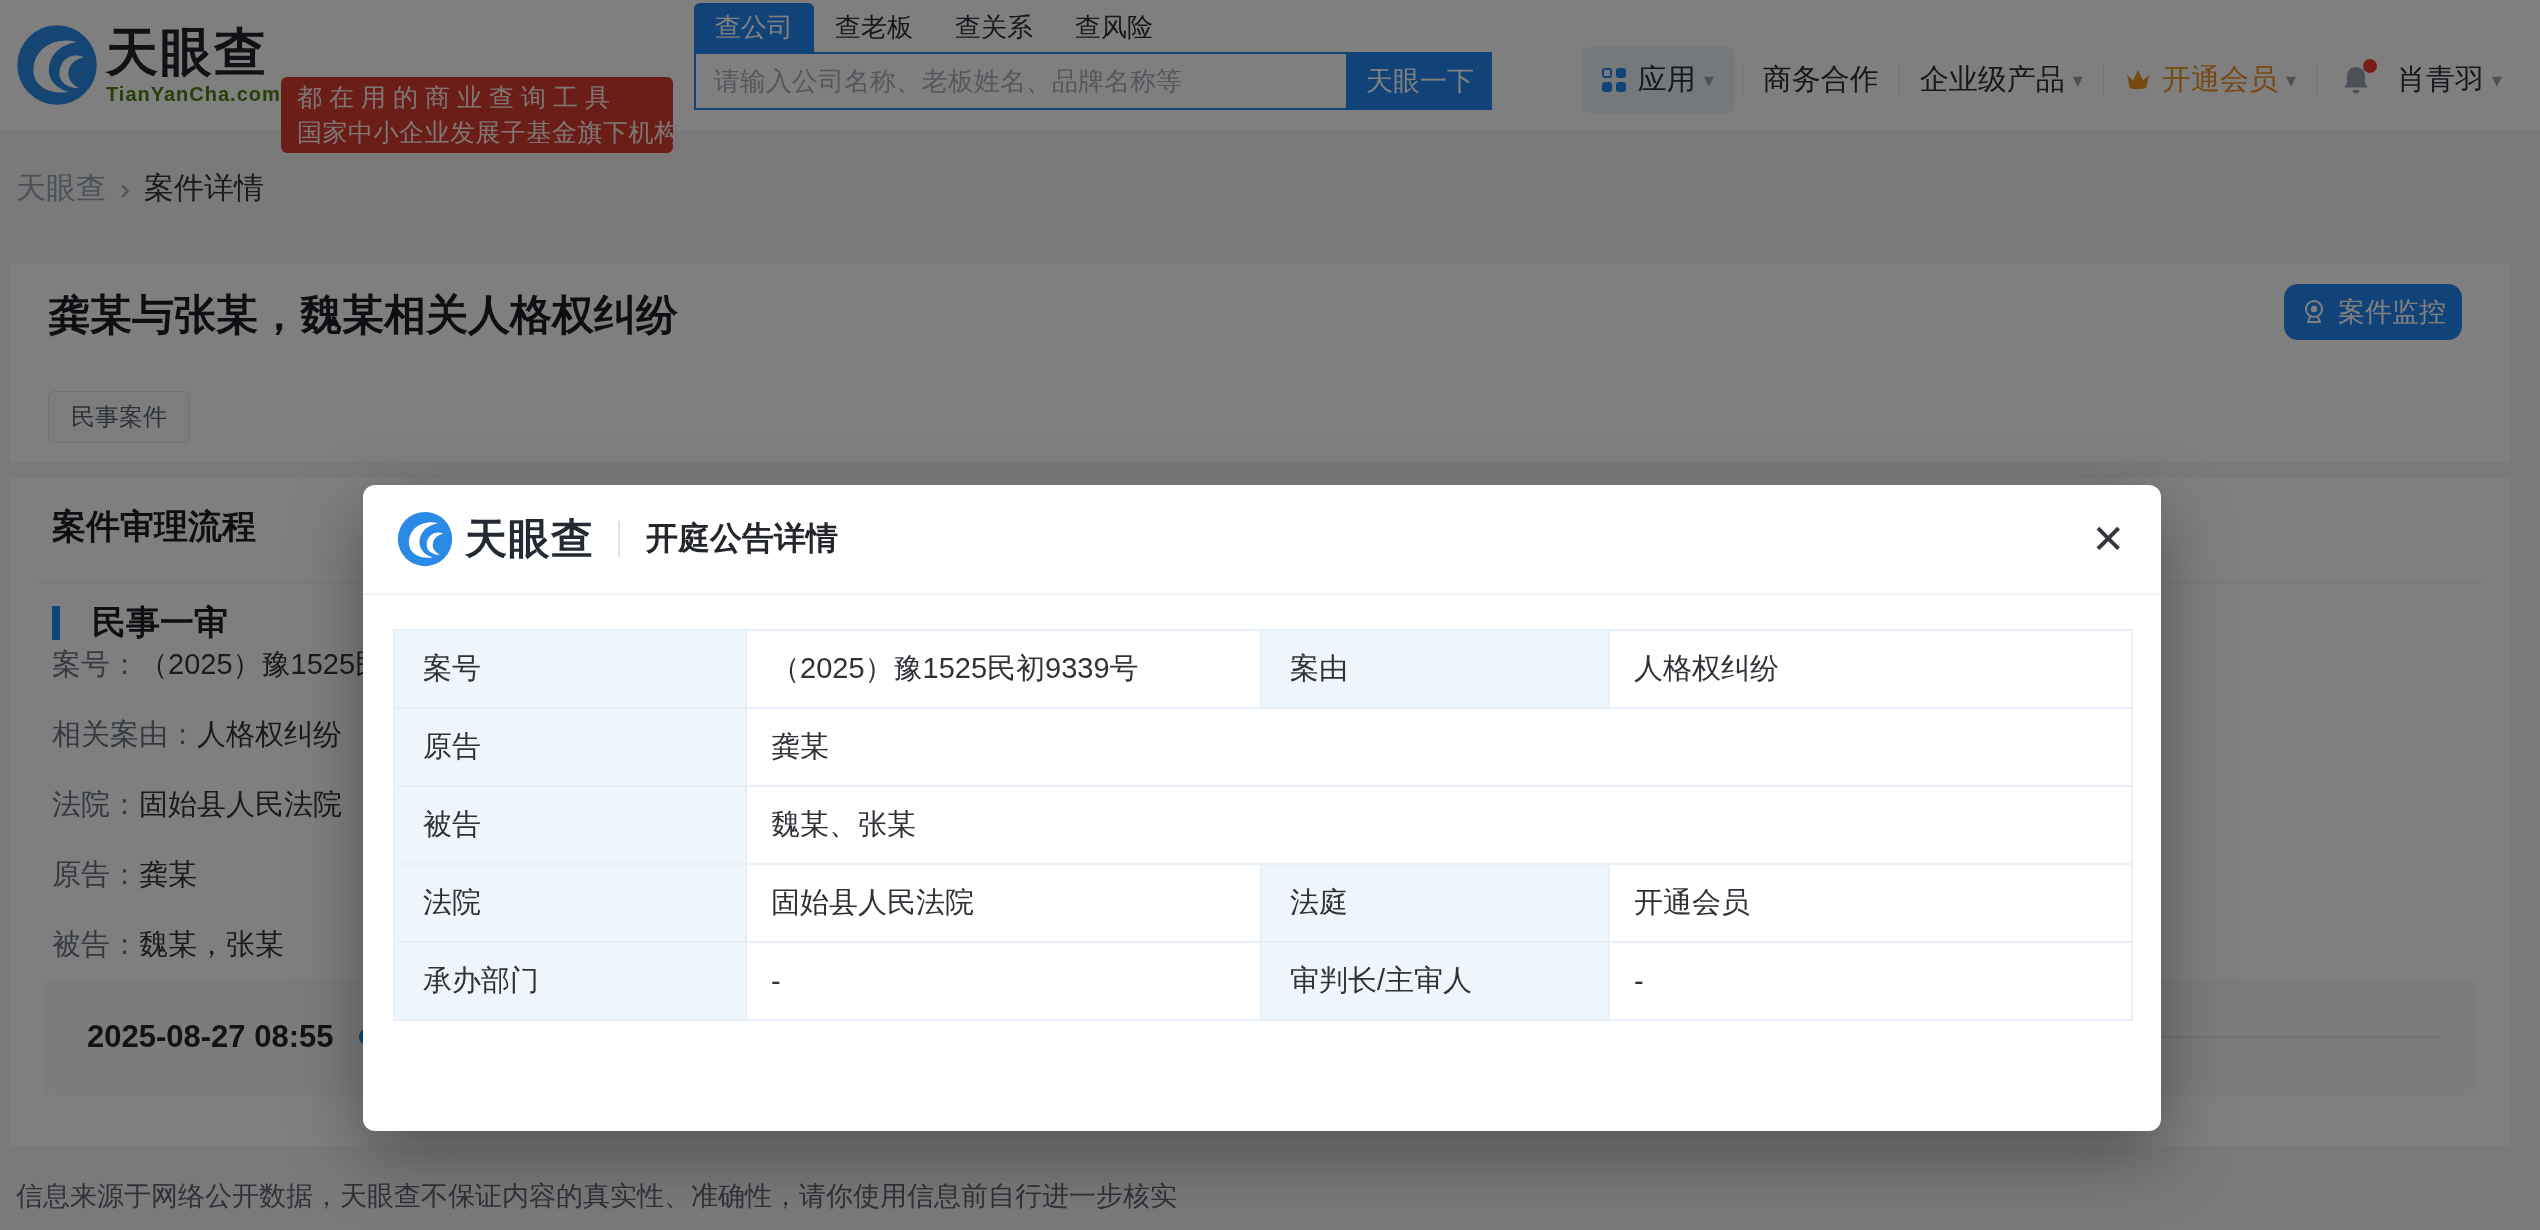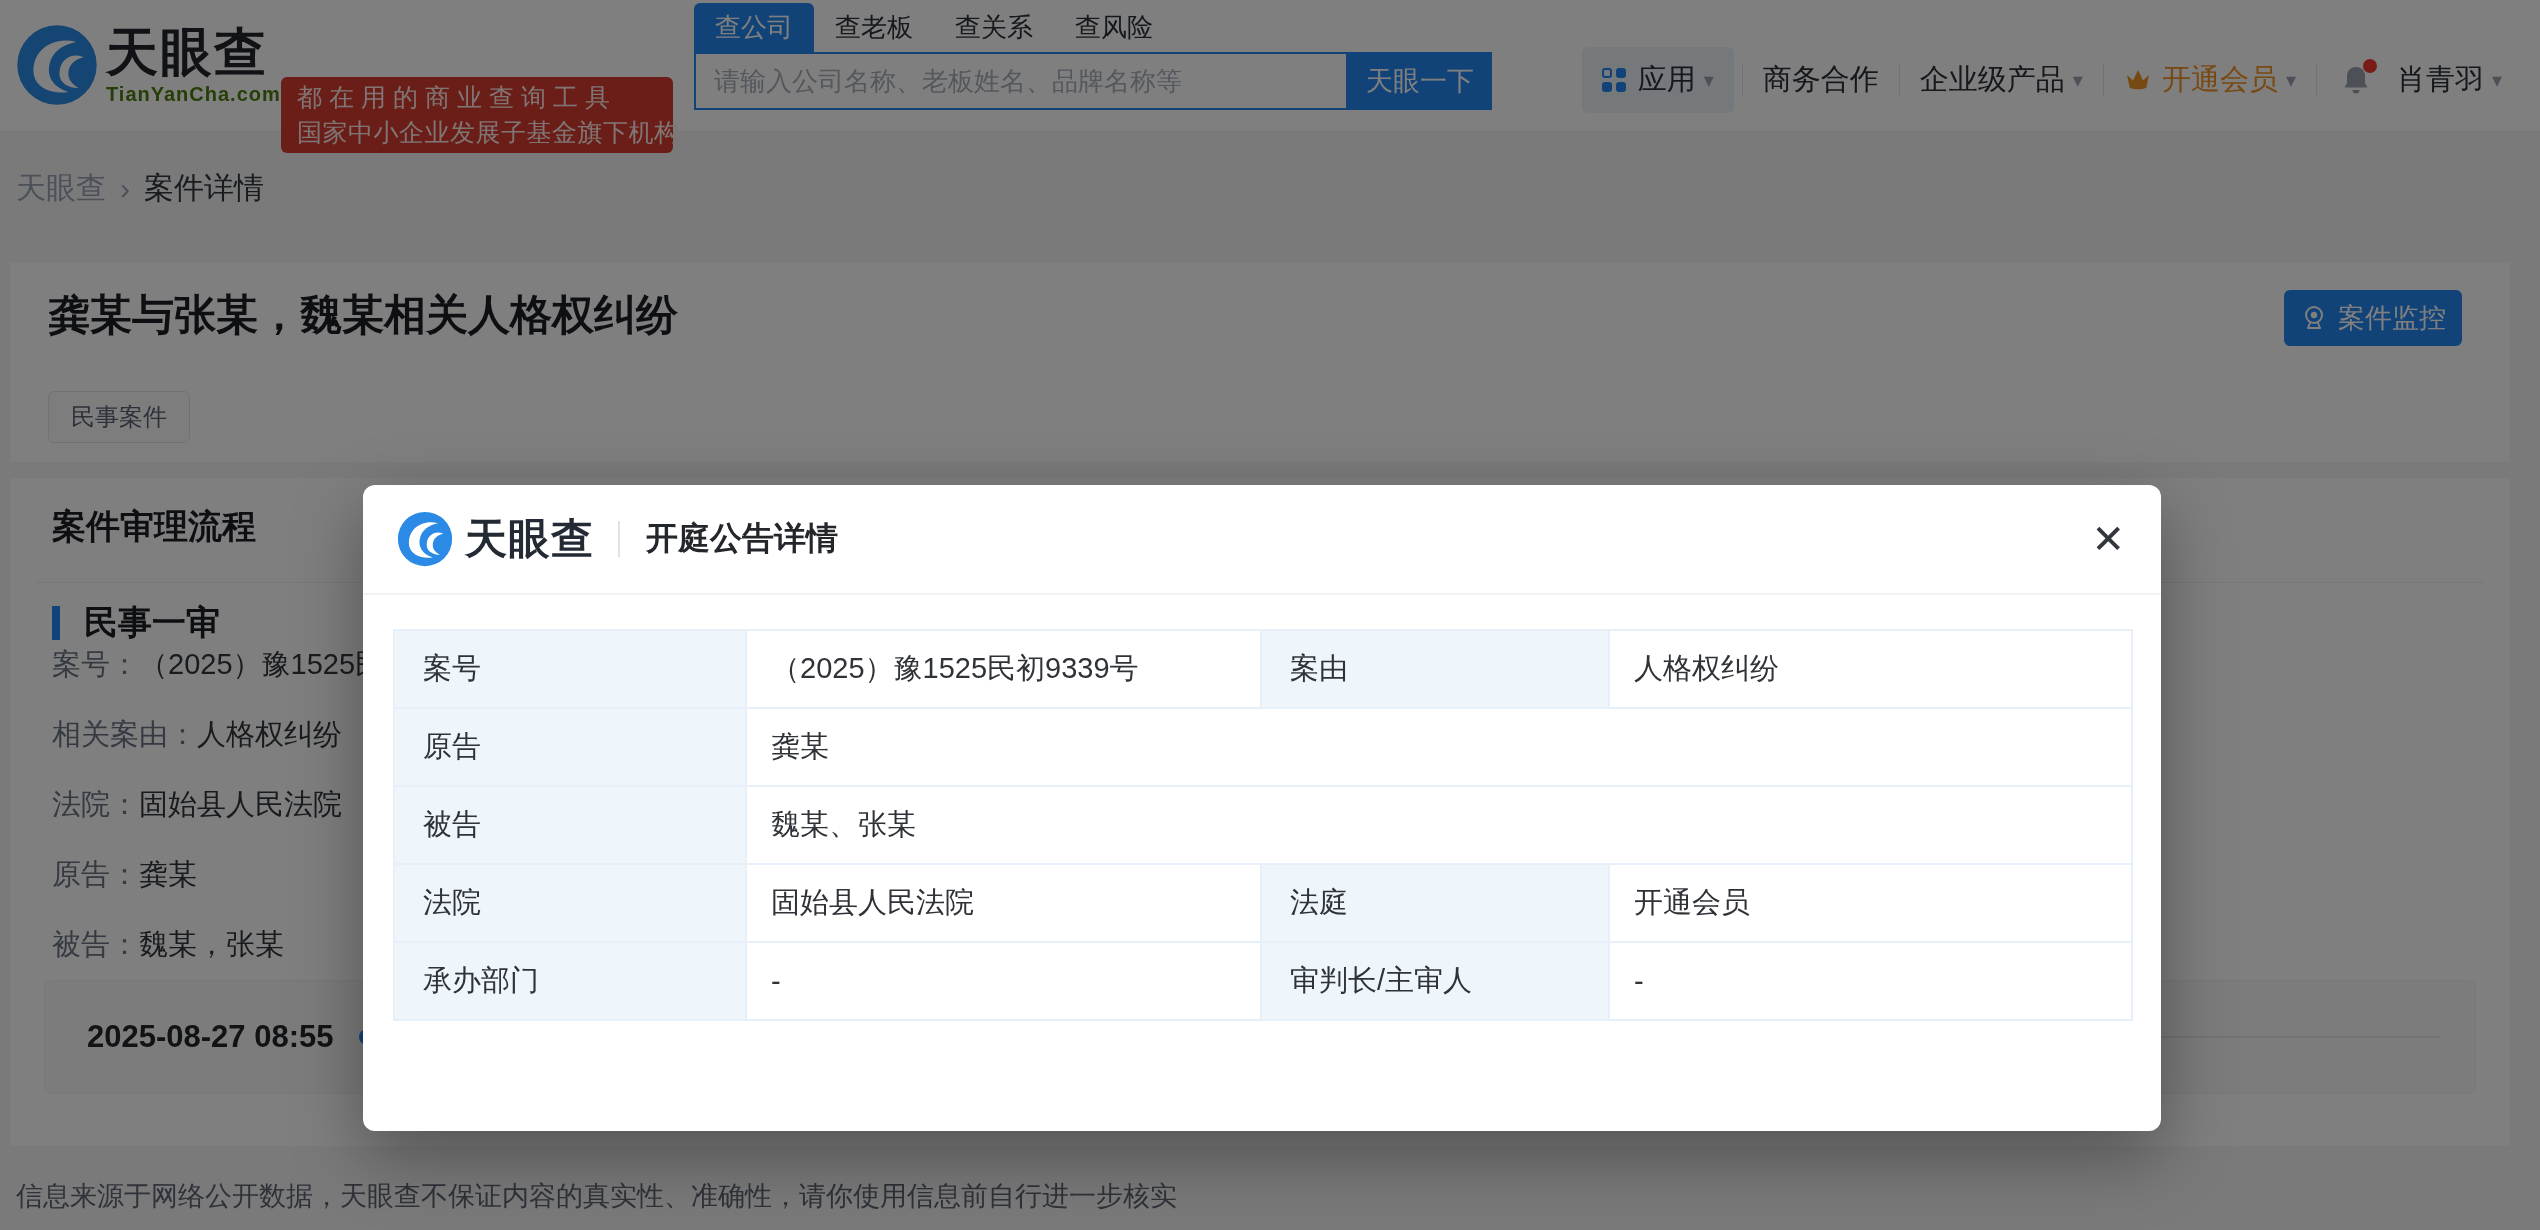--- a/index.html
+++ b/index.html
@@ -50,29 +50,29 @@
   .breadcrumb { position:absolute; left:16px; top:168px; font-size:30px; display:flex; align-items:center; }
   .bc-home { color:#98a2b3; cursor:pointer; }
   .bc-sep { color:#98a2b3; margin:0 14px; }
   .bc-cur { color:#33383f; }
 
   
   .title-card { position:absolute; left:10px; top:263px; width:2500px; height:199px; background:#fff; }
   .case-title { position:absolute; left:38px; top:24px; font-size:42px; font-weight:700; color:#1c1f24; }
   .case-badge { position:absolute; left:38px; top:128px; font-size:24px; color:#5a6372; background:#fafbfc;
                 border:1px solid #e0e4ea; border-radius:6px; padding:9px 22px; }
-  .monitor-btn { position:absolute; left:2274px; top:27px; width:178px; height:56px; background:#2286f0; color:#fff;
-                 border:none; border-radius:6px; font-size:27px; display:flex; align-items:center; justify-content:center;
+  .monitor-btn { position:absolute; left:2274px; top:21px; width:178px; height:56px; background:#2286f0; color:#fff;
+                 border:none; border-radius:14px; font-size:27px; display:flex; align-items:center; justify-content:center;
                  gap:10px; cursor:pointer; font-family:inherit; }
 
   
   .main-card { position:absolute; left:10px; top:478px; width:2500px; height:668px; background:#fff; }
   .section-title { position:absolute; left:42px; top:26px; font-size:34px; font-weight:700; color:#1c1f24; }
   .hdiv { position:absolute; left:26px; right:26px; top:104px; height:1px; background:#eceef1; }
-  .stage { position:absolute; left:42px; top:122px; display:flex; align-items:center; }
+  .stage { position:absolute; left:42px; top:122px; display:flex; align-items:center;gap:8px; }
   .stage-bar { width:8px; height:34px; background:#2286f0; margin-right:24px; }
   .stage-title { font-size:34px; font-weight:700; color:#1c1f24; }
   .details { position:absolute; left:42px; top:168px; }
   .detail-row { font-size:29px; line-height:36px; margin-bottom:34px; white-space:nowrap; }
   .detail-row .lbl { color:#6b7584; }
   .detail-row .val { color:#33383f; }
   .timeline-card { position:absolute; left:34px; top:502px; width:2432px; height:114px; background:#f8f9fb;
                    border:1px solid #eef0f3; border-radius:8px; display:flex; align-items:center; padding:0 34px 0 42px; }
   .tl-date { font-size:31px; font-weight:700; color:#23262b; white-space:nowrap; }
   .tl-dot { width:16px; height:16px; border-radius:50%; background:#2286f0; margin-left:26px; flex:none; }

